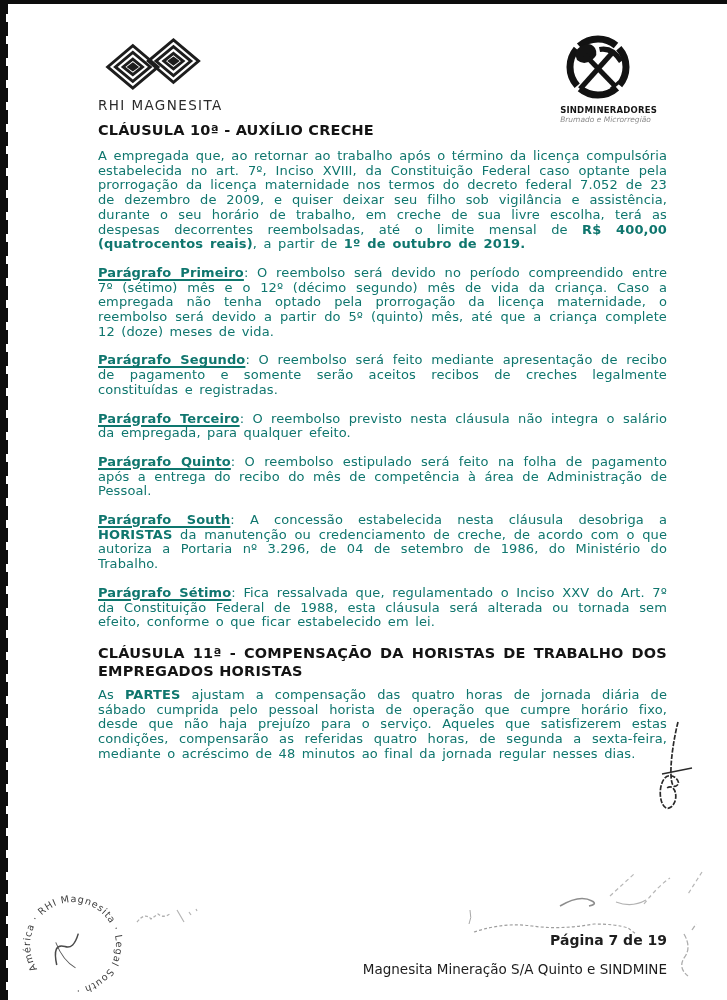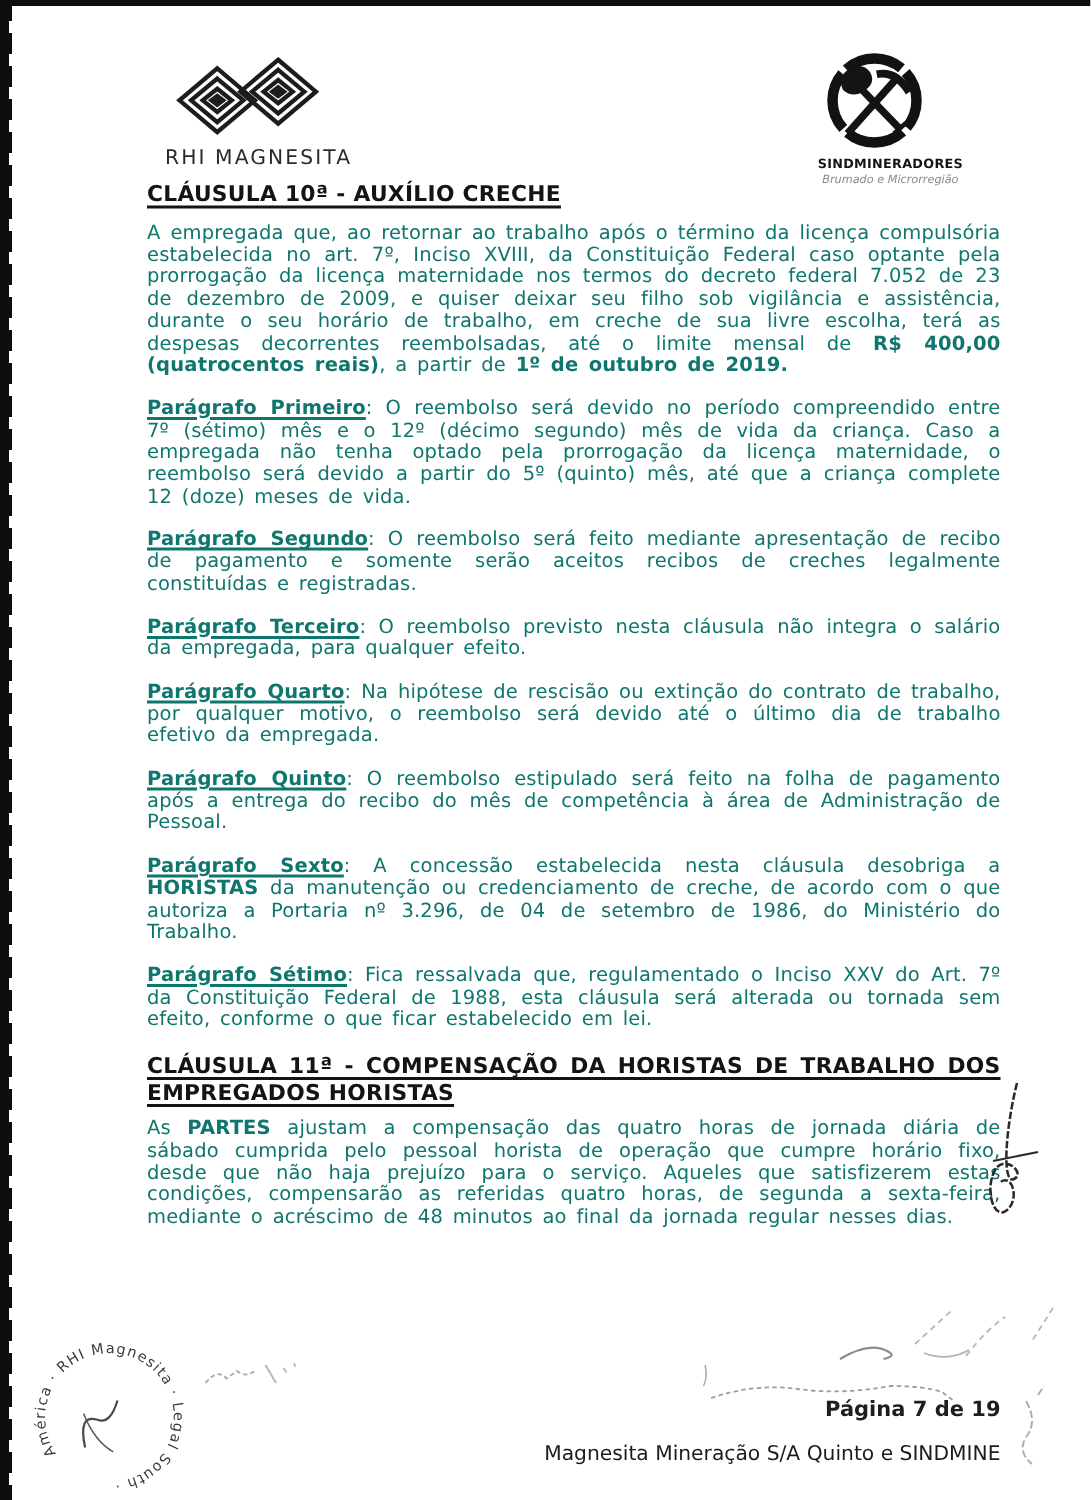--- a/index.html
+++ b/index.html
@@ -10,29 +10,29 @@
     -webkit-font-smoothing:antialiased;
   }
   .edge-left{position:absolute;left:0;top:0;width:6px;height:1000px;background:#0d0d0d;}
   .edge-left::after{content:"";position:absolute;right:-2px;top:0;width:2px;height:100%;
     background:repeating-linear-gradient(#0d0d0d 0 14px,transparent 14px 22px);}
   .edge-top{position:absolute;left:0;top:0;width:727px;height:4px;background:#0d0d0d;}
 
   .content{position:absolute;left:98px;top:34px;width:569px;}
 
   .doc-header{display:flex;justify-content:space-between;align-items:flex-start;height:86px;margin-bottom:2px;}
-  .brand{margin-left:12px;}
+  .brand{}
   .brand-name{font-size:13.5px;letter-spacing:1.4px;color:#2b2b2b;margin-top:3px;}
-  .union{text-align:center;margin-right:25px;}
+  .union{text-align:left;margin-right:10px;}
   .union-name{font-size:8.5px;font-weight:bold;letter-spacing:.2px;color:#151515;margin-top:1px;}
   .union-sub{font-size:7.5px;color:#8a8a8a;font-style:italic;}
 
   h1.clause{
     font-size:14.5px;font-weight:bold;color:#141414;letter-spacing:.2px;
-    text-decoration:underline;text-decoration-thickness:1.9px;text-underline-offset:3px;
+    text-decoration-thickness:1.9px;text-underline-offset:3px;
     margin:0 0 11px 0;
   }
   h1.justified{text-align:justify;line-height:18px;margin-top:2px;margin-bottom:8px;}
 
   p.para{
     font-size:13px;line-height:14.7px;text-align:justify;
     margin:0 0 14px 0;word-spacing:2.2px;letter-spacing:.12px;color:#0f766e;
   }
   .plabel{
     font-weight:bold;
@@ -96,25 +96,24 @@
   <h1 class="clause">CLÁUSULA 10ª - AUXÍLIO CRECHE</h1>
 
   <p class="para"><span>A empregada que, ao retornar ao trabalho após o término da licença compulsória estabelecida no art. 7º, Inciso XVIII, da Constituição Federal caso optante pela prorrogação da licença maternidade nos termos do decreto federal 7.052 de 23 de dezembro de 2009, e quiser deixar seu filho sob vigilância e assistência, durante o seu horário de trabalho, em creche de sua livre escolha, terá as despesas decorrentes reembolsadas, até o limite mensal de </span><span class="b">R$ 400,00 (quatrocentos reais)</span><span>, a partir de </span><span class="b">1º de outubro de 2019.</span></p>
 
   <p class="para"><span class="plabel">Parágrafo Primeiro</span><span>: O reembolso será devido no período compreendido entre 7º (sétimo) mês e o 12º (décimo segundo) mês de vida da criança. Caso a empregada não tenha optado pela prorrogação da licença maternidade, o reembolso será devido a partir do 5º (quinto) mês, até que a criança complete 12 (doze) meses de vida.</span></p>
 
   <p class="para"><span class="plabel">Parágrafo Segundo</span><span>: O reembolso será feito mediante apresentação de recibo de pagamento e somente serão aceitos recibos de creches legalmente constituídas e registradas.</span></p>
 
   <p class="para"><span class="plabel">Parágrafo Terceiro</span><span>: O reembolso previsto nesta cláusula não integra o salário da empregada, para qualquer efeito.</span></p>
 
-  <p class="para"><span class="plabel">Parágrafo Quarto</span><span>: Na hipótese de rescisão ou extinção do contrato de trabalho, por qualquer motivo, o reembolso será devido até o último dia de trabalho efetivo da empregada.</span></p>
 
   <p class="para"><span class="plabel">Parágrafo Quinto</span><span>: O reembolso estipulado será feito na folha de pagamento após a entrega do recibo do mês de competência à área de Administração de Pessoal.</span></p>
 
-  <p class="para"><span class="plabel">Parágrafo Sexto</span><span>: A concessão estabelecida nesta cláusula desobriga a </span><span class="b">HORISTAS</span><span> da manutenção ou credenciamento de creche, de acordo com o que autoriza a Portaria nº 3.296, de 04 de setembro de 1986, do Ministério do Trabalho.</span></p>
+  <p class="para"><span class="plabel">Parágrafo South</span><span>: A concessão estabelecida nesta cláusula desobriga a </span><span class="b">HORISTAS</span><span> da manutenção ou credenciamento de creche, de acordo com o que autoriza a Portaria nº 3.296, de 04 de setembro de 1986, do Ministério do Trabalho.</span></p>
 
   <p class="para"><span class="plabel">Parágrafo Sétimo</span><span>: Fica ressalvada que, regulamentado o Inciso XXV do Art. 7º da Constituição Federal de 1988, esta cláusula será alterada ou tornada sem efeito, conforme o que ficar estabelecido em lei.</span></p>
 
   <h1 class="clause justified">CLÁUSULA 11ª - COMPENSAÇÃO DA HORISTAS DE TRABALHO DOS EMPREGADOS HORISTAS</h1>
 
   <p class="para"><span>As </span><span class="b">PARTES</span><span> ajustam a compensação das quatro horas de jornada diária de sábado cumprida pelo pessoal horista de operação que cumpre horário fixo, desde que não haja prejuízo para o serviço. Aqueles que satisfizerem estas condições, compensarão as referidas quatro horas, de segunda a sexta-feira, mediante o acréscimo de 48 minutos ao final da jornada regular nesses dias.</span></p>
 
 </div>
 
 <div class="footer">

